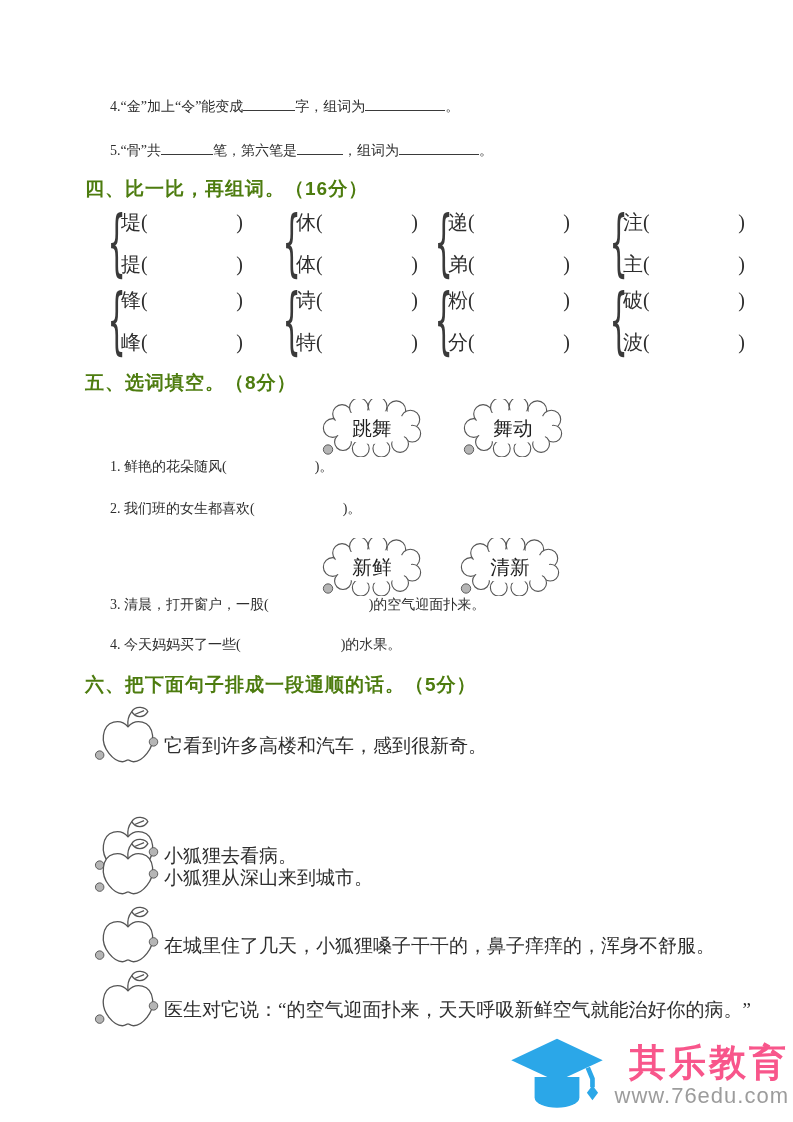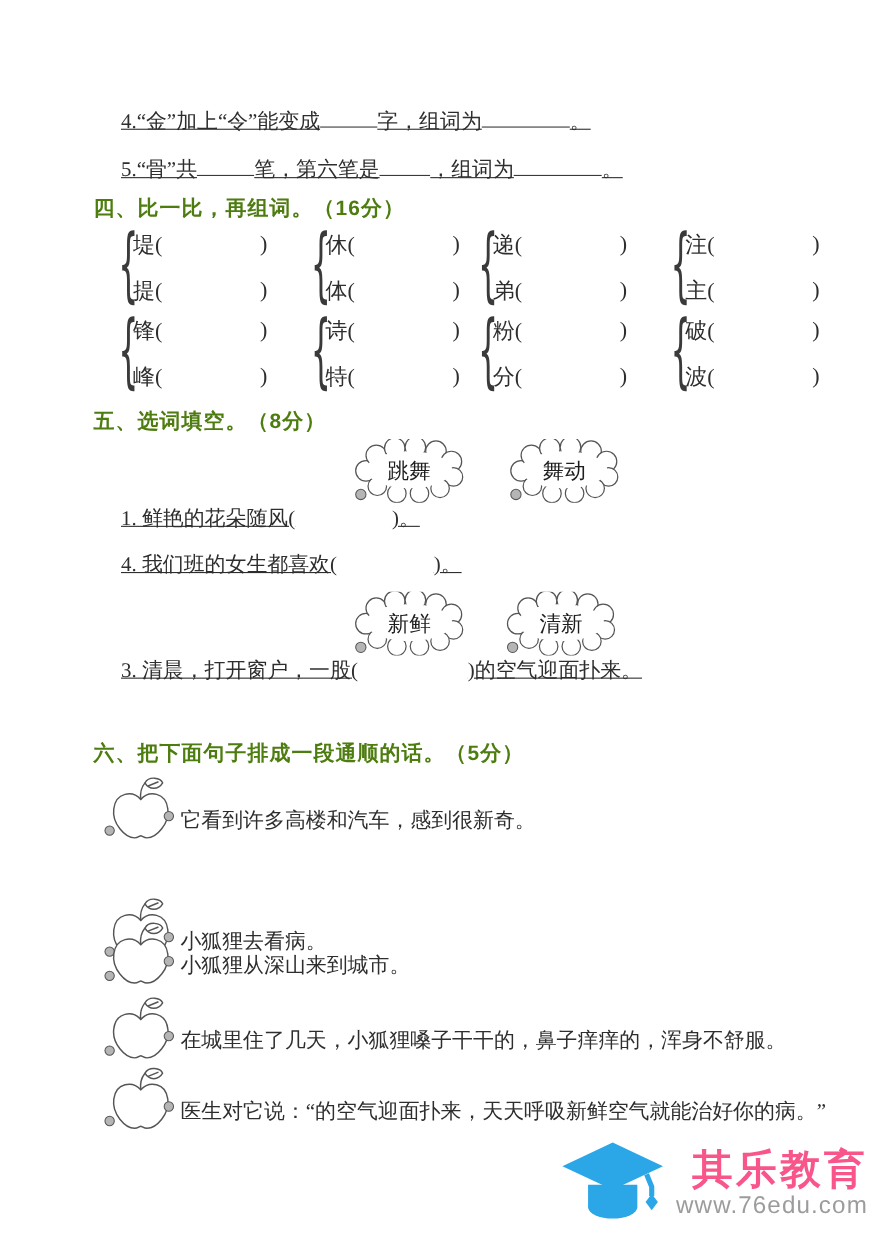--- a/index.html
+++ b/index.html
@@ -1,19 +1,19 @@
 <!DOCTYPE html>
 <html><head>
 <meta charset="utf-8">
 <style>
   html,body{margin:0;padding:0;background:#ffffff;}
   .page{position:relative;width:793px;height:1122px;background:#fff;overflow:hidden;
         font-family:"Liberation Serif","DejaVu Serif",serif;color:#2e2e2e;}
   .abs{position:absolute;}
-  .qline{font-size:19px;white-space:nowrap;text-decoration:underline;}
+  .qline{font-size:14px;white-space:nowrap;}
   .blank{display:inline-block;border-bottom:1.3px solid #3a3a3a;height:1em;vertical-align:baseline;}
   .heading{font-family:"Liberation Sans","DejaVu Sans",sans-serif;font-weight:700;font-size:19px;color:#4d7c0f;white-space:nowrap;letter-spacing:1px;}
   
   .pair{position:absolute;display:flex;align-items:center;height:84px;}
   .brace{display:block;width:15px;font-size:36px;color:#3a3a3a;line-height:84px;
          font-family:"DejaVu Sans",sans-serif;transform:scaleY(2.05) scaleX(0.8);transform-origin:center;}
   .pcol{display:flex;flex-direction:column;justify-content:space-between;height:82px;}
   .pline{display:flex;justify-content:space-between;align-items:center;width:122px;font-size:20px;height:40px;}
   .pleft{white-space:nowrap;}
   
@@ -189,21 +189,21 @@
     </g>
     <ellipse cx="60" cy="30" rx="42" ry="18" fill="#fff"></ellipse>
     <circle cx="13" cy="54" r="5" fill="#b5b5b5" stroke="#555" stroke-width="1"></circle>
     <text x="60" y="38" text-anchor="middle" font-size="21" fill="#1e1e1e">舞动</text>
   </svg>
 
   <div class="abs qline" style="left:110px;top:458px;">
     <span>1. 鲜艳的花朵随风(</span><span class="gap95"></span><span>)。</span>
   </div>
   <div class="abs qline" style="left:110px;top:500px;">
-    <span>4. 我们班的女生都喜欢(</span><span class="gap95"></span><span>)。</span>
+    <span>2. 我们班的女生都喜欢(</span><span class="gap95"></span><span>)。</span>
   </div>
 
   <svg class="cloud" style="left:314px;top:538px;" viewBox="0 0 120 62">
     <g stroke="#555" stroke-width="1.2" fill="#fff">
       <circle cx="18" cy="31" r="10"></circle>
         <circle cx="28" cy="16" r="10"></circle>
         <circle cx="46" cy="9" r="10"></circle>
       <circle cx="66" cy="8" r="10"></circle>
         <circle cx="86" cy="12" r="10"></circle>
         <circle cx="101" cy="22" r="10"></circle>
@@ -232,20 +232,23 @@
         <circle cx="29" cy="46" r="9"></circle>
     </g>
     <ellipse cx="60" cy="30" rx="42" ry="18" fill="#fff"></ellipse>
     <circle cx="13" cy="54" r="5" fill="#b5b5b5" stroke="#555" stroke-width="1"></circle>
     <text x="60" y="38" text-anchor="middle" font-size="21" fill="#1e1e1e">清新</text>
   </svg>
 
   <div class="abs qline" style="left:110px;top:596px;">
     <span>3. 清晨，打开窗户，一股(</span><span class="gap105"></span><span>)的空气迎面扑来。</span>
   </div>
+  <div class="abs qline" style="left:110px;top:636px;">
+    <span>4. 今天妈妈买了一些(</span><span class="gap105"></span><span>)的水果。</span>
+  </div>
 
   <div class="abs heading" style="left:85px;top:672px;">六、把下面句子排成一段通顺的话。（5分）</div>
 
   <div class="arow" style="left:94px;top:706px;">
     <svg class="apple" viewBox="0 0 72 72">
       <g fill="none" stroke="#555" stroke-width="1.4">
         <path d="M36,22 C28,13 12,15 10,31 C8,45 21,59 30,59 C33,59 35,57 36,57 C37,57 39,59 42,59 C51,59 64,45 62,31 C60,15 44,13 36,22 Z" fill="#fff"></path>
         <path d="M36,22 C35,15 36,11 40,6"></path>
         <path d="M40,6 C44,-1 55,1 57,6 C53,13 44,13 40,6 Z" fill="#fff"></path>
         <path d="M43,9 L53,5"></path>

